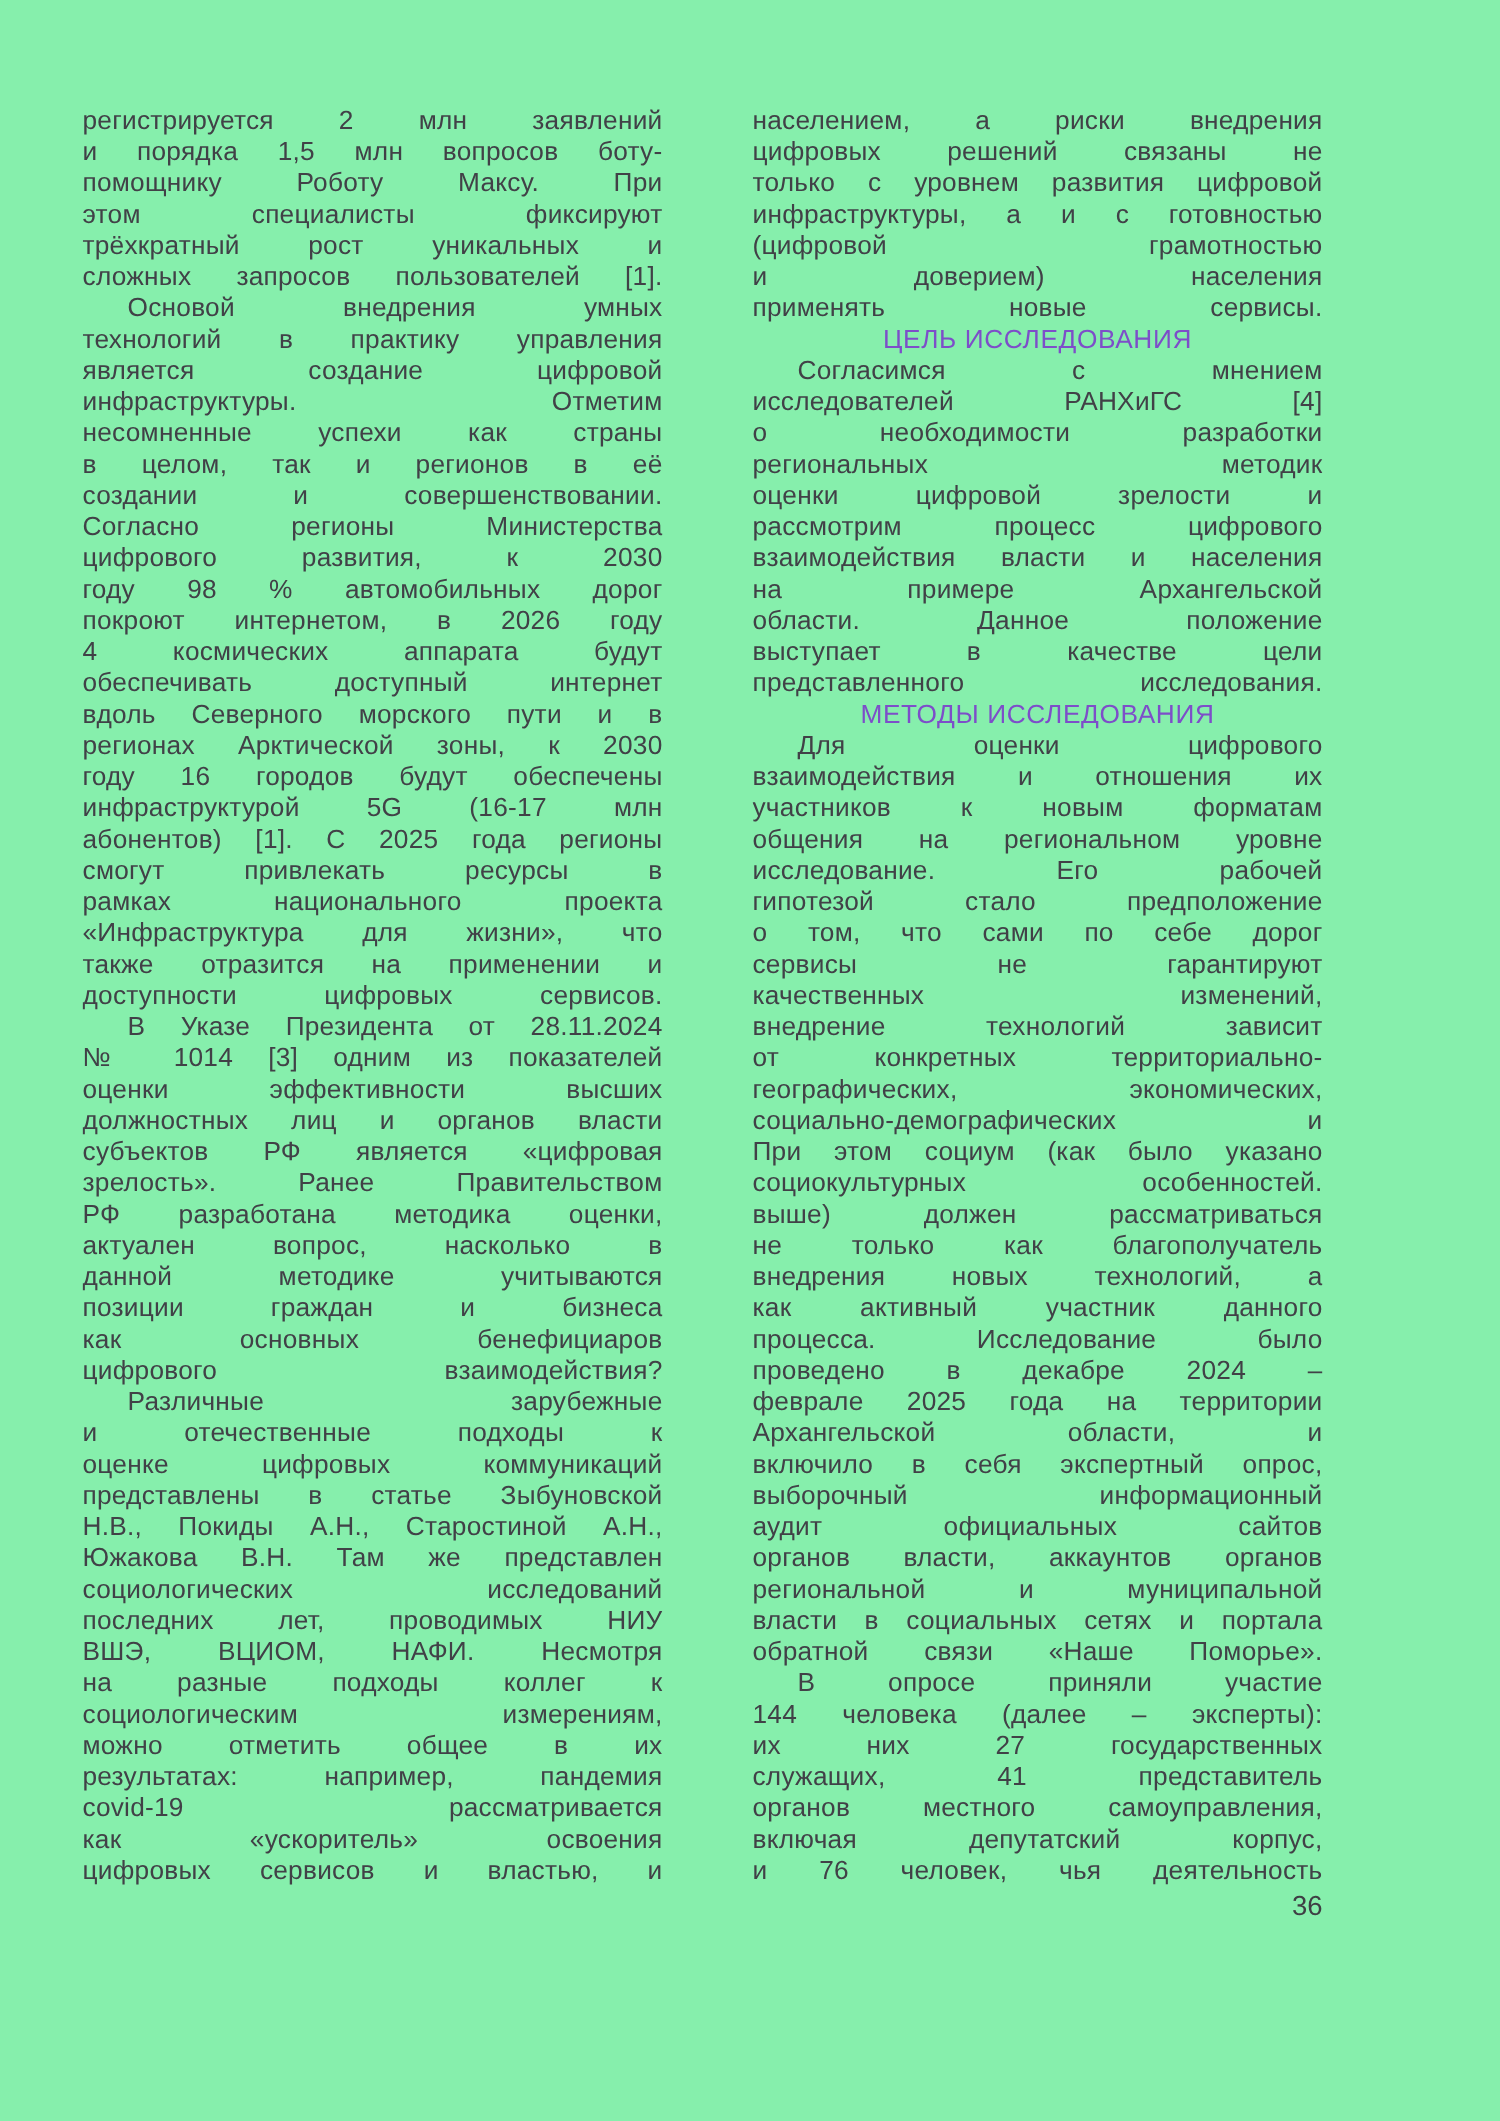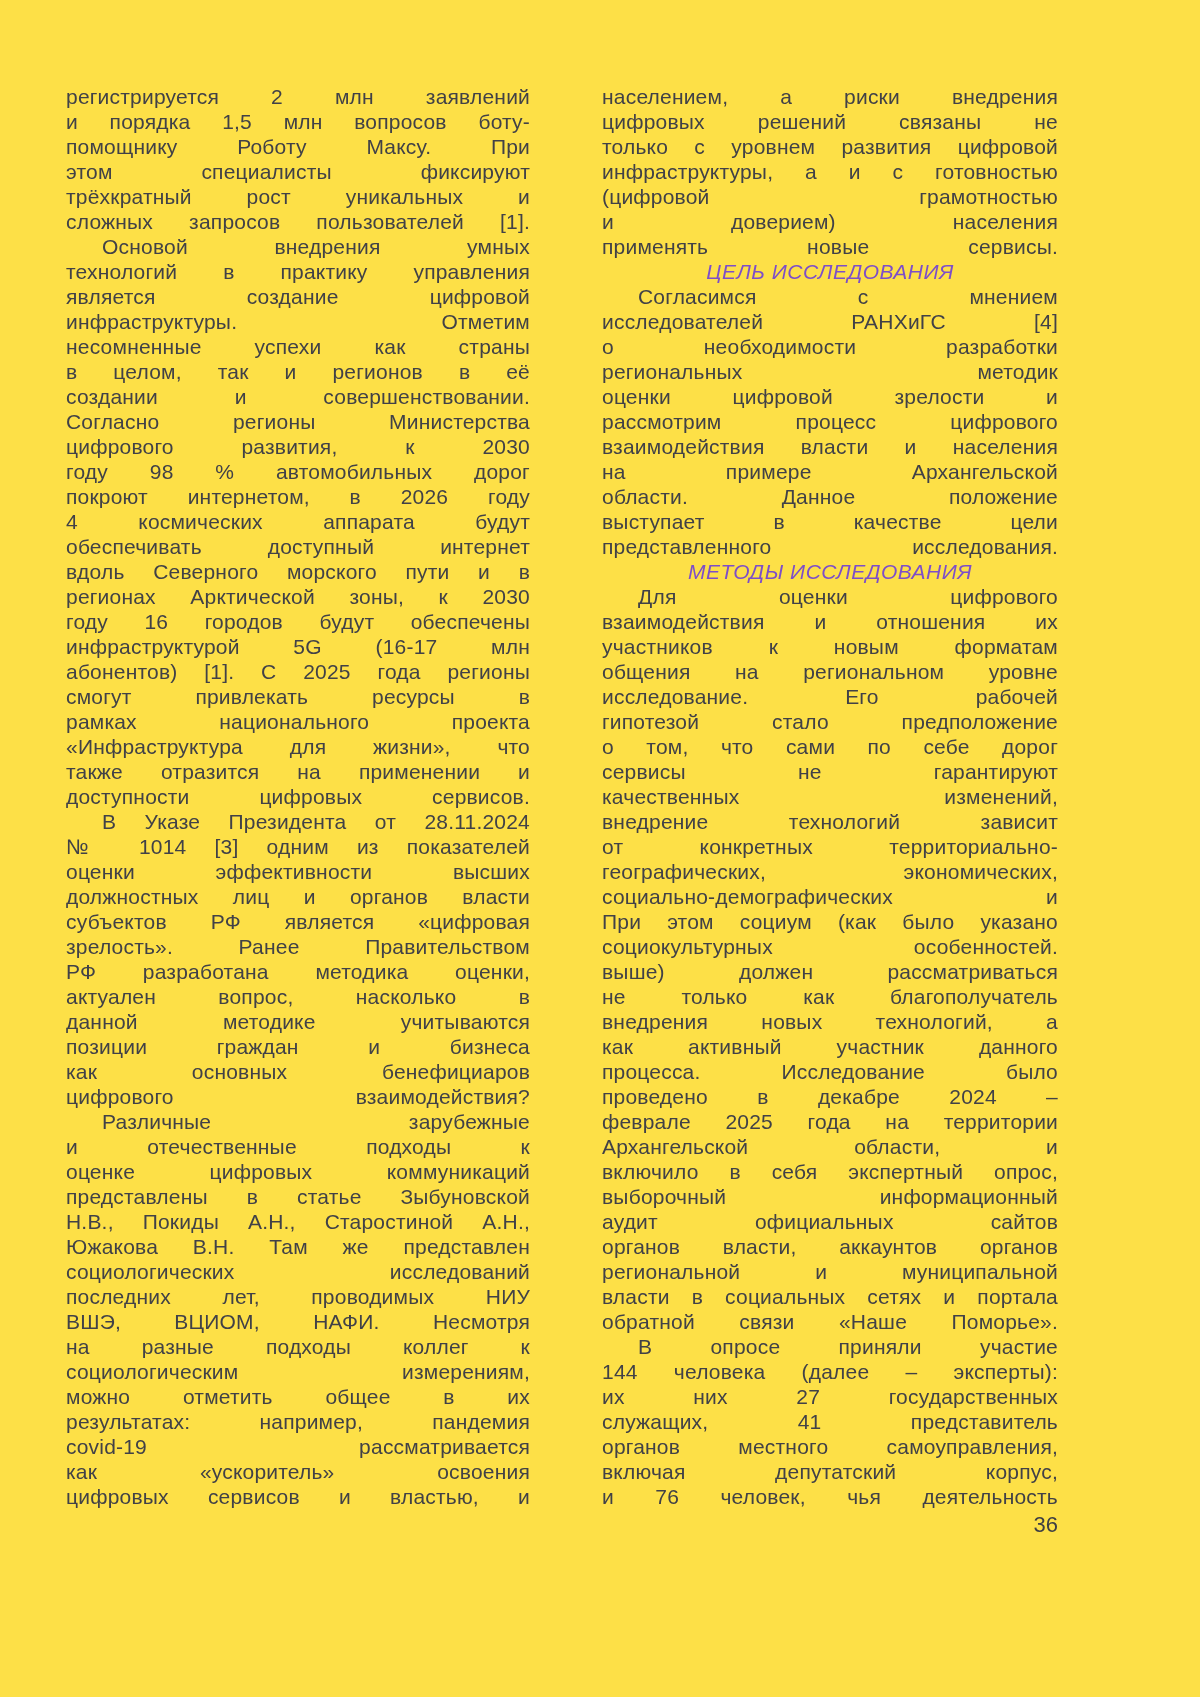--- a/index.html
+++ b/index.html
@@ -4,21 +4,21 @@
 <style>
   html, body {
     margin: 0;
     padding: 0;
     background: #ffffff;
   }
   .page {
     position: relative;
     width: 1200px;
     height: 1697px;
-    background: #fde047;
+    background: #86efac;
     overflow: hidden;
     font-family: "Liberation Sans", sans-serif;
     color: #414147;
   }
   .column {
     position: absolute;
     top: 84px;
   }
   .col-left {
     left: 66px;
@@ -35,21 +35,20 @@
     letter-spacing: 0.2px;
     text-align: justify;
     text-align-last: justify;
     white-space: normal;
     overflow: hidden;
   }
   .line.indent {
     padding-left: 36px;
   }
   .line.heading {
-    font-style: italic;
     font-weight: 500;
     text-align: center;
     text-align-last: center;
     letter-spacing: 0.5px;
   }
   .page-number {
     position: absolute;
     top: 1512px;
     right: 142px;
     font-size: 22px;

